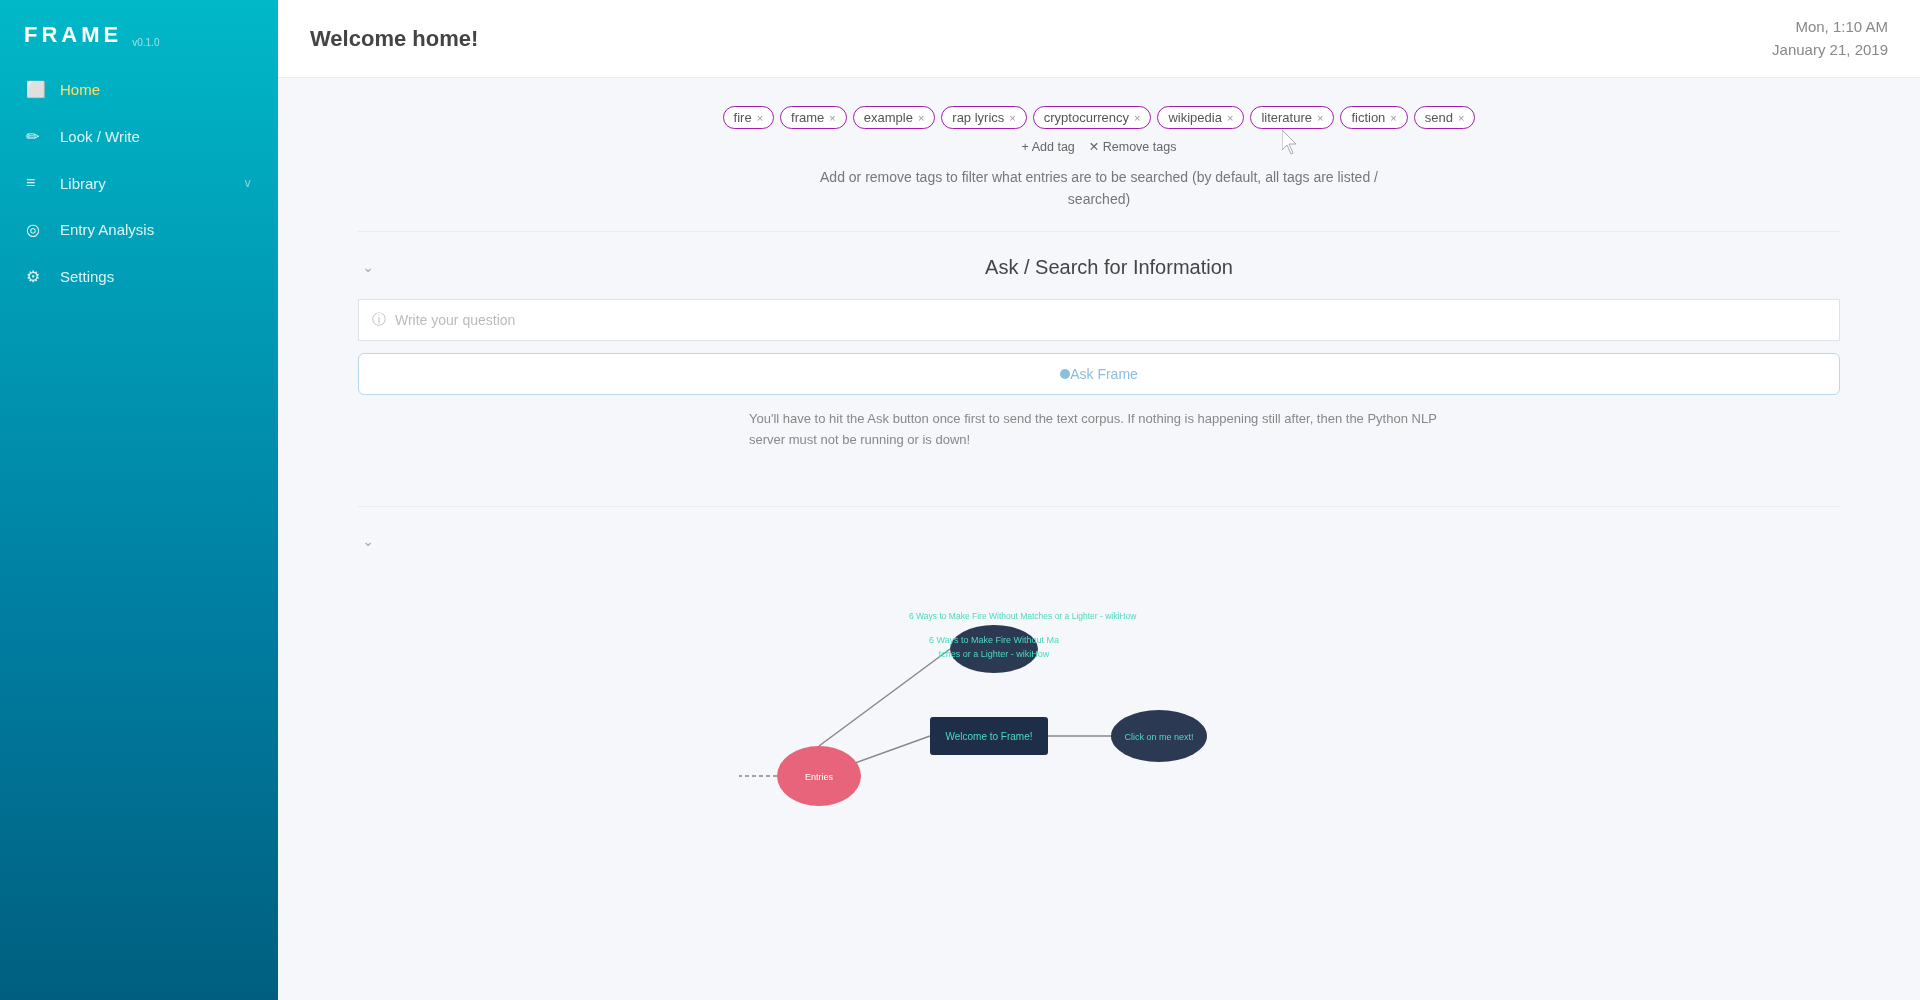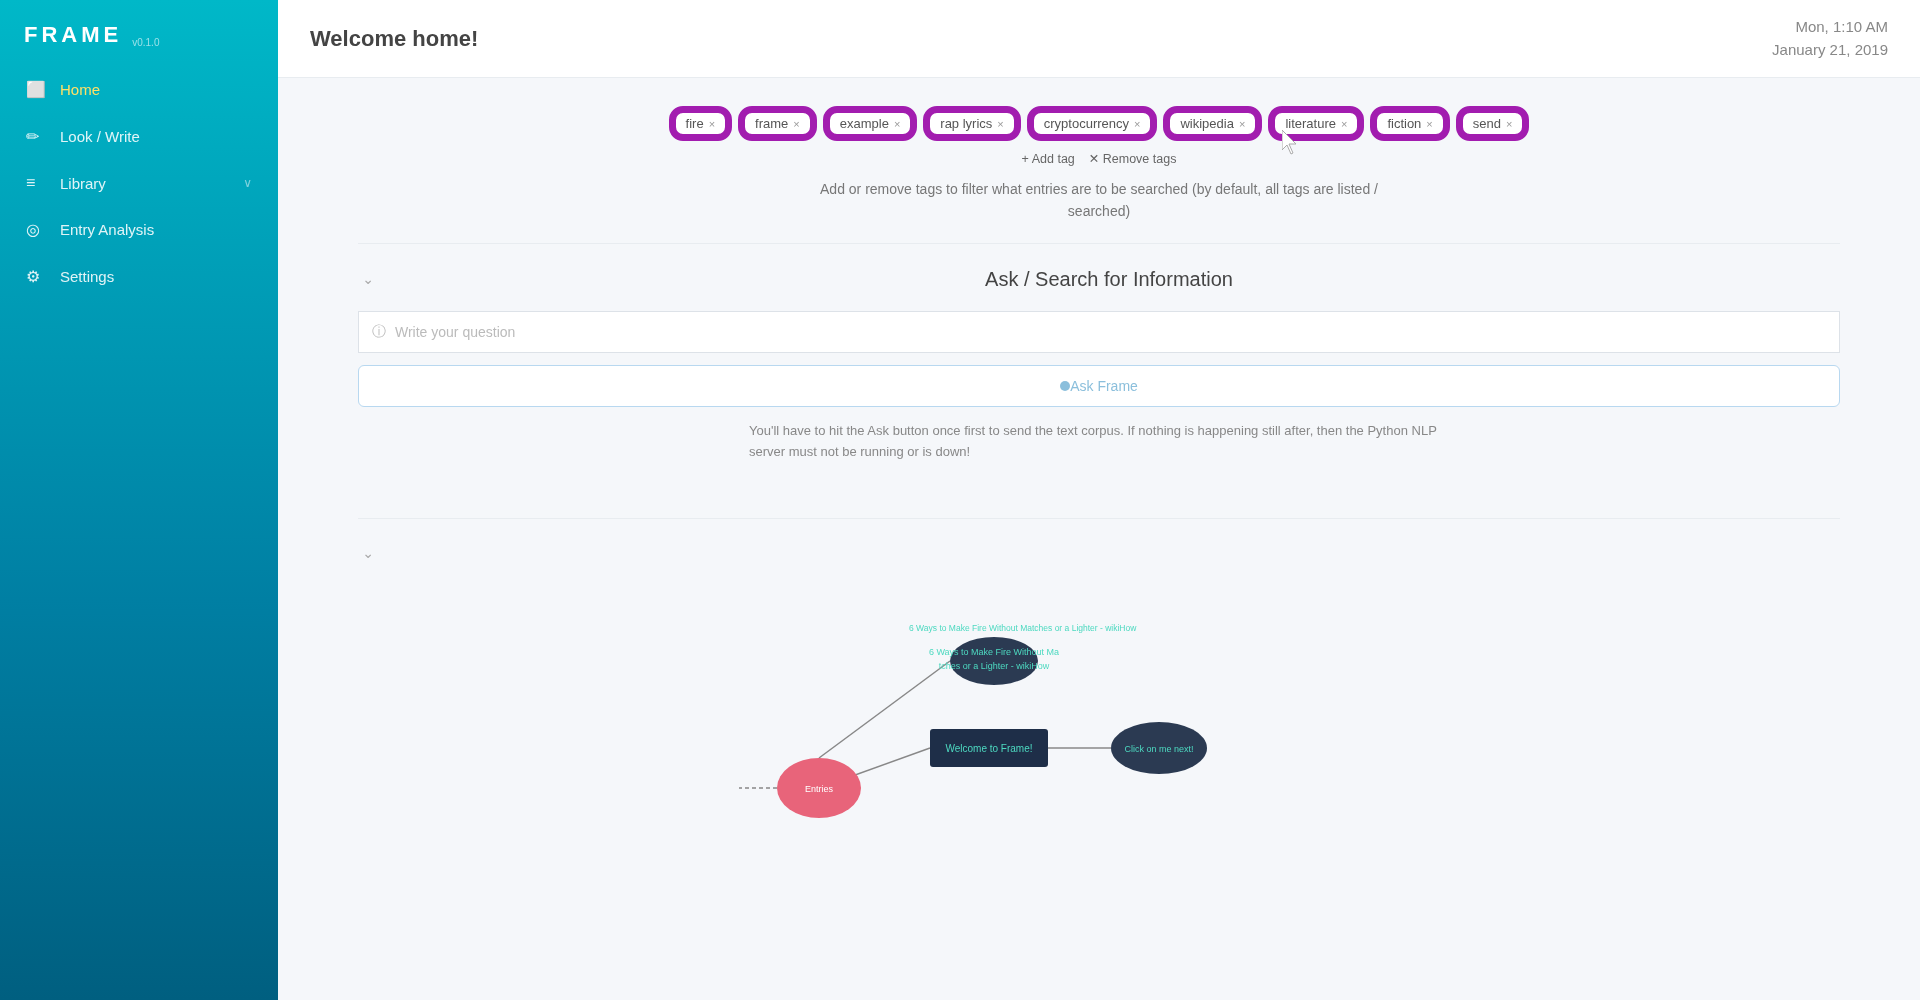--- a/index.html
+++ b/index.html
@@ -100,21 +100,21 @@
       gap: 6px;
       align-items: center;
       justify-content: center;
       margin-bottom: 10px;
     }
     .tag-chip {
       display: inline-flex;
       align-items: center;
       gap: 5px;
       padding: 3px 10px;
-      border: 7px solid #a21caf;
+      border: 1px solid #a21caf;
       border-radius: 14px;
       font-size: 13px;
       color: #555;
       background: white;
       cursor: pointer;
     }
     .tag-chip .tag-x {
       font-size: 11px;
       color: #999;
       cursor: pointer;

